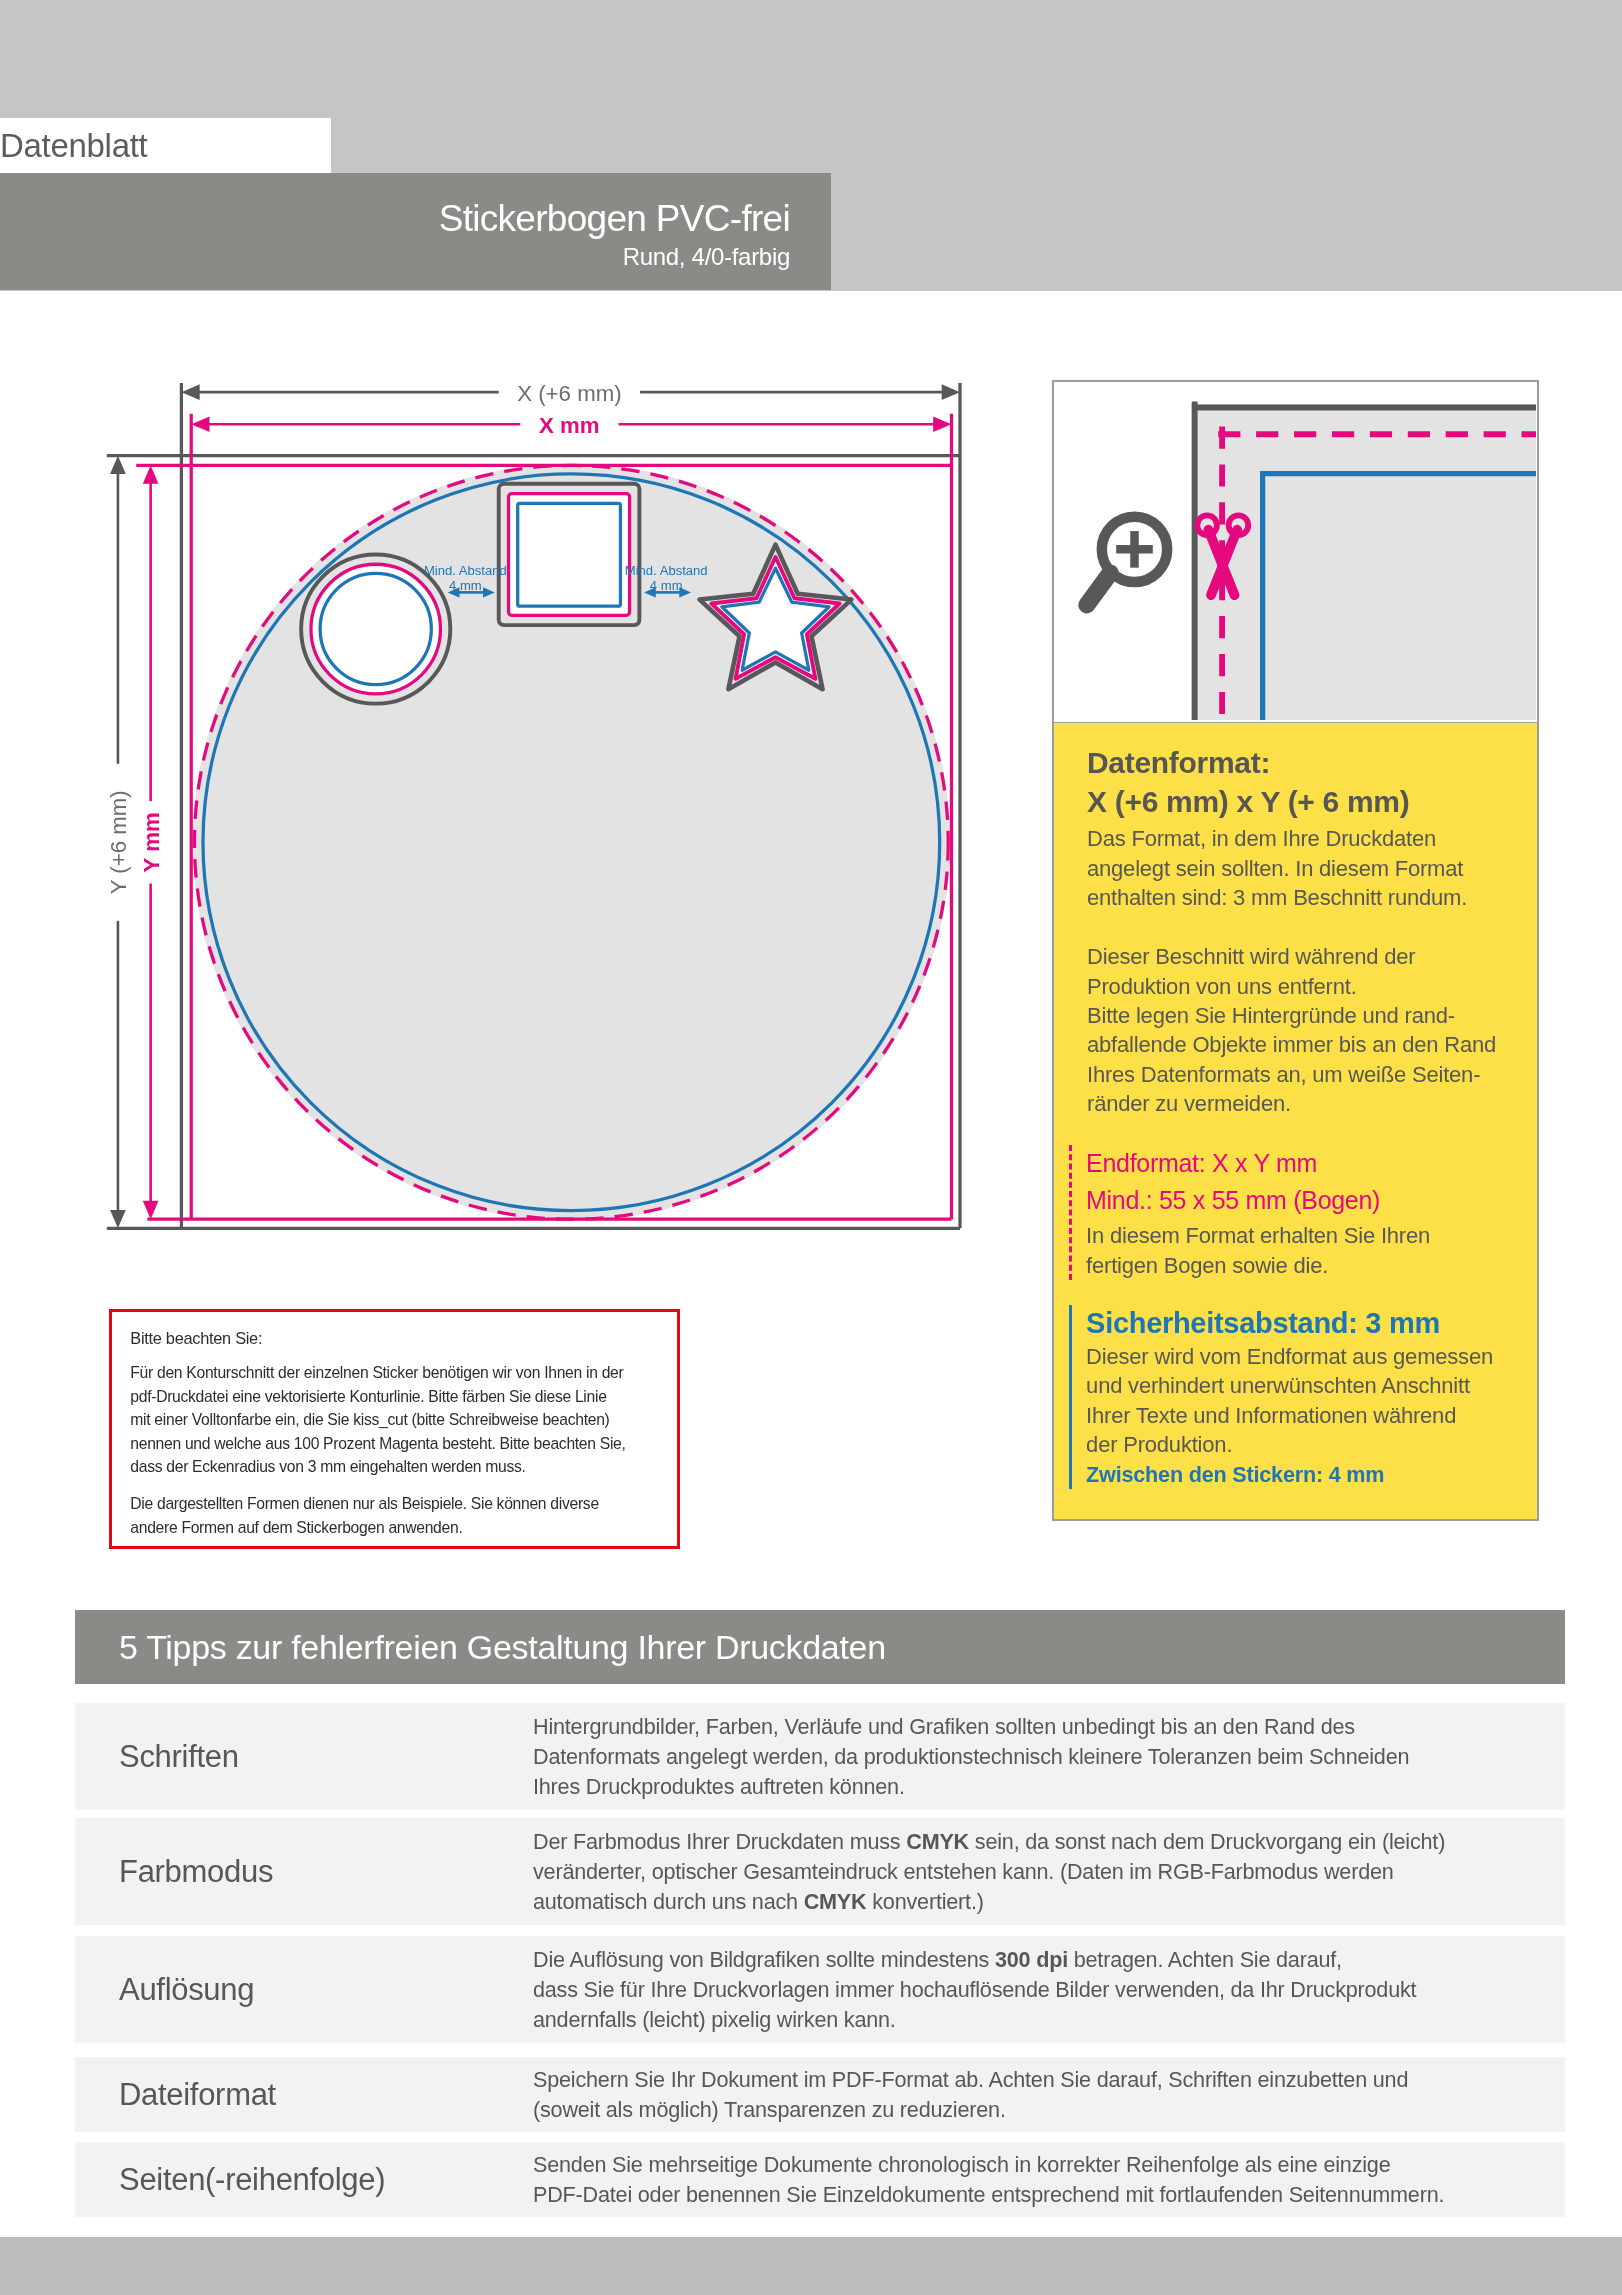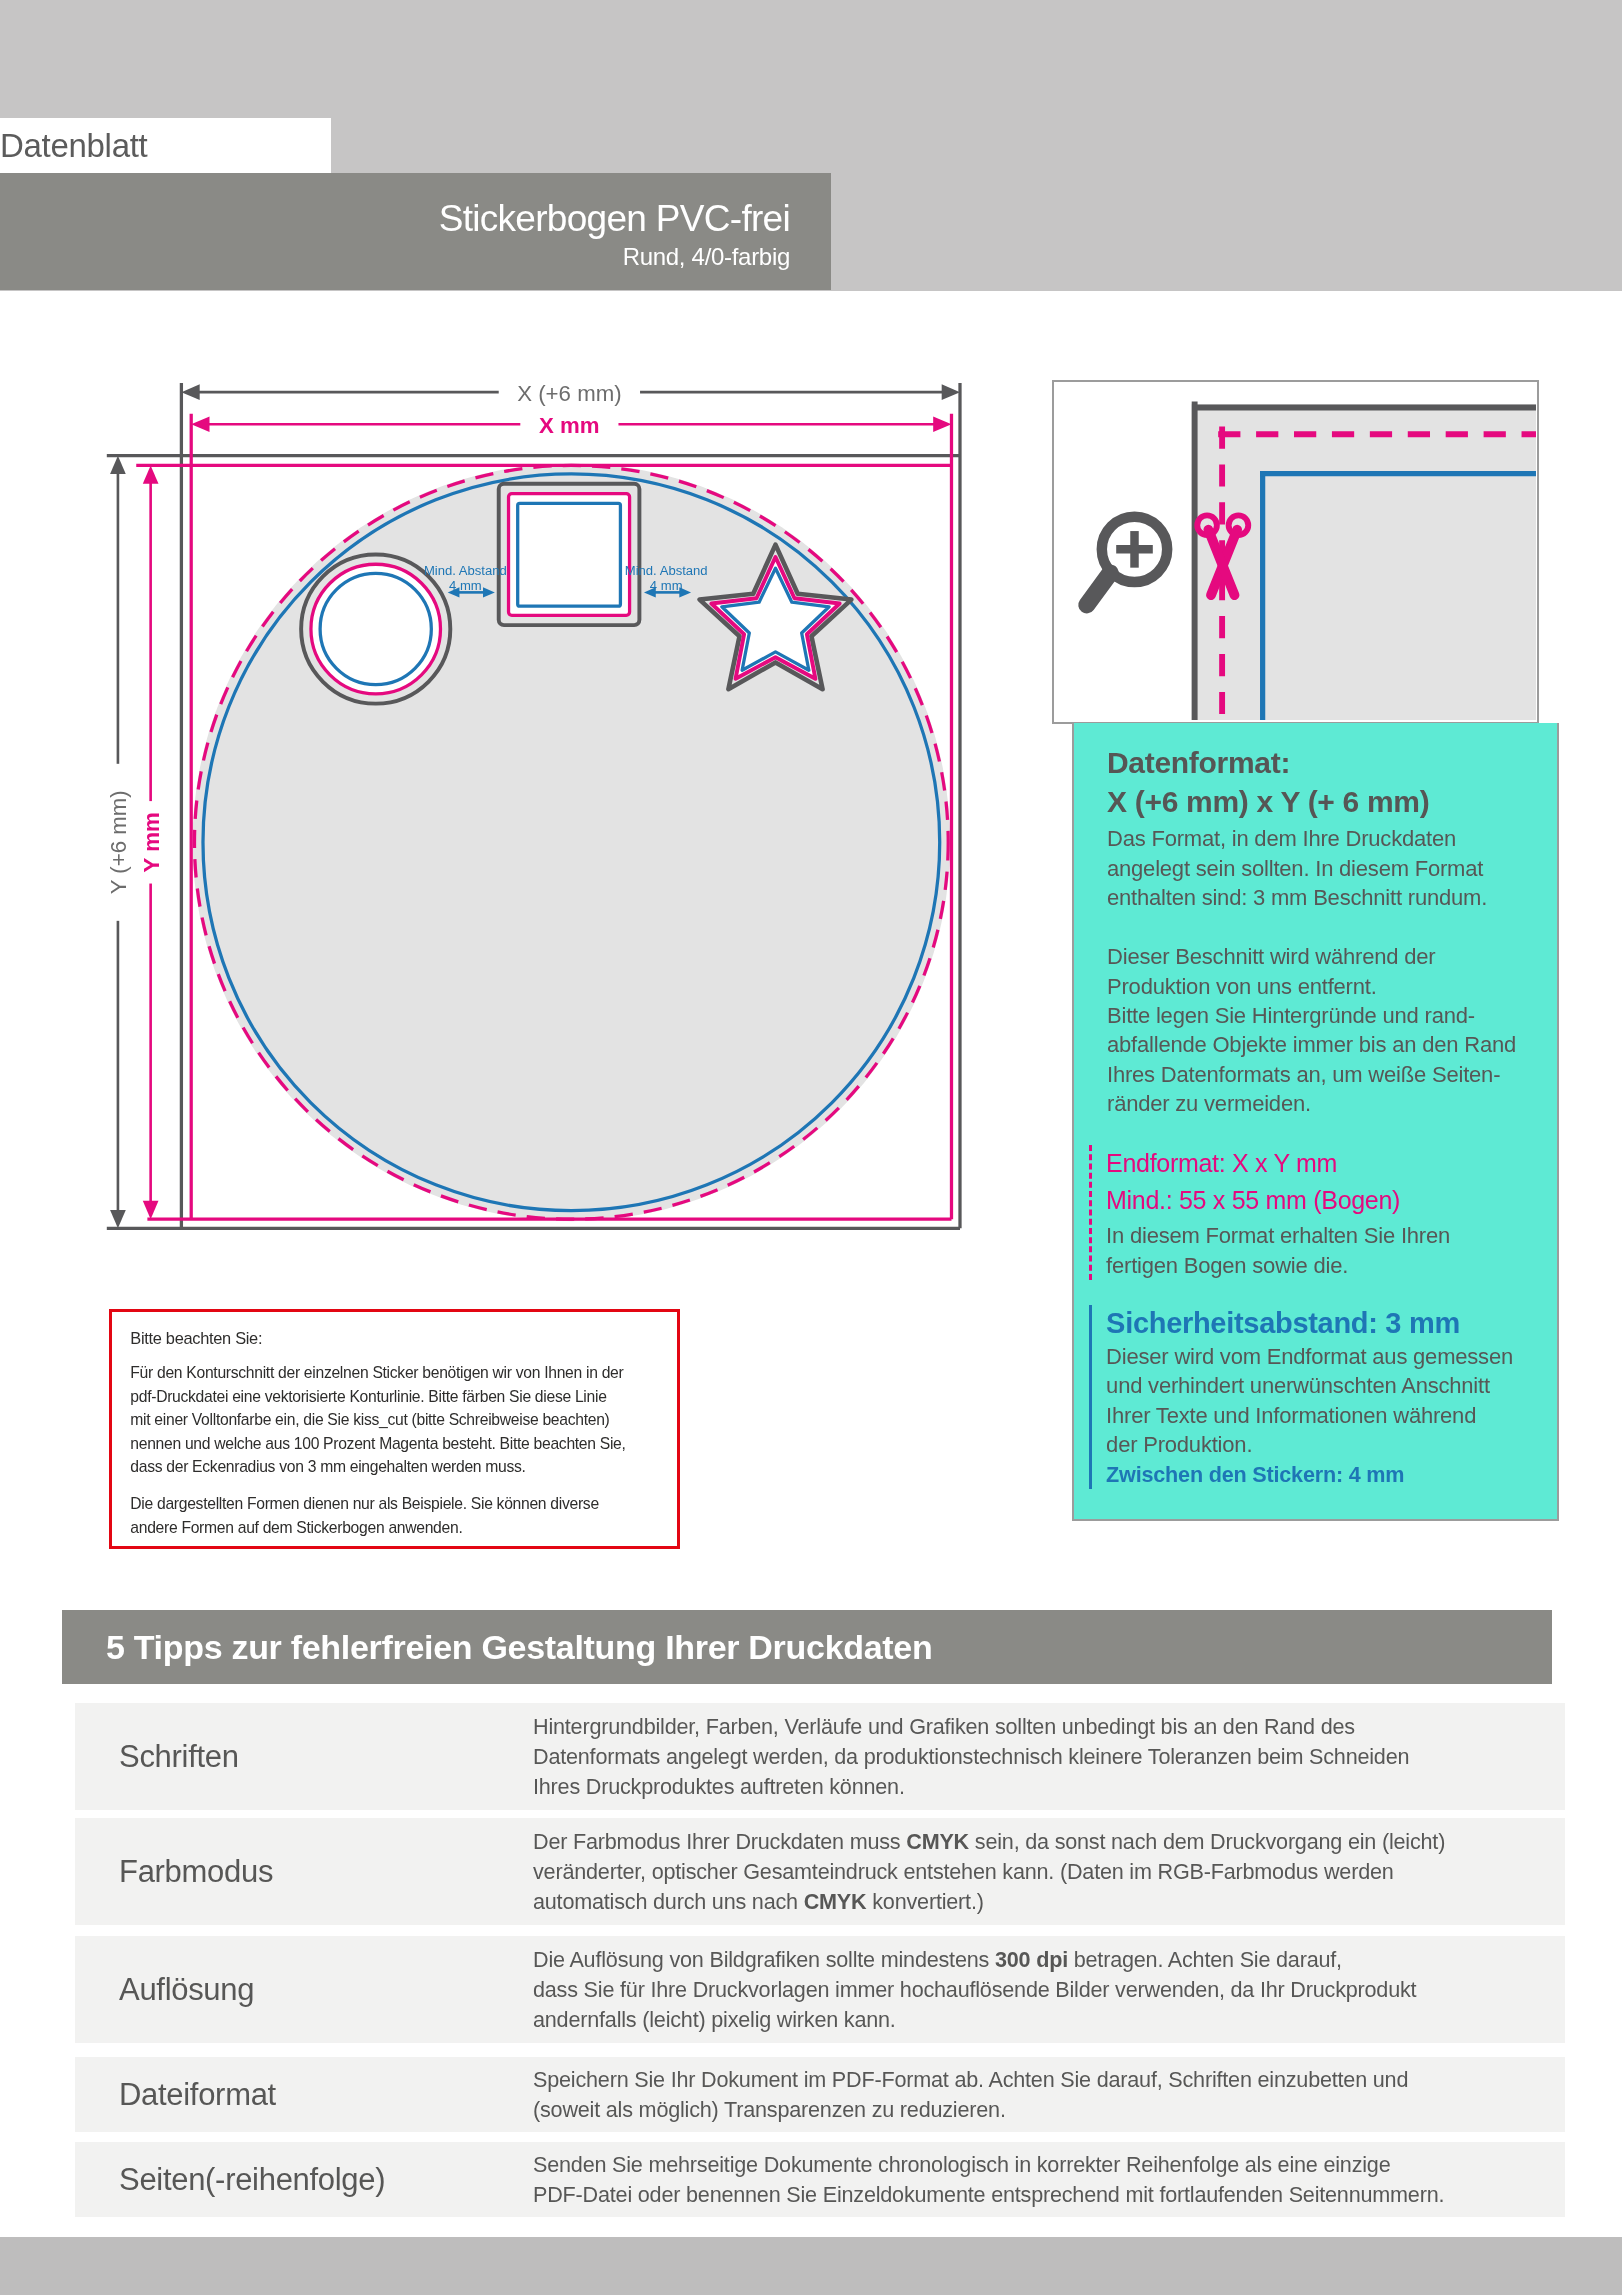--- a/index.html
+++ b/index.html
@@ -25,34 +25,34 @@
   .note-box{left:109px;top:1309px;width:571px;height:240px;box-sizing:border-box;
             border:3.3px solid #e30613;background:#ffffff;padding:17px 18.3px;}
   .note-box .nt{font-size:16.4px;color:#2e2d2c;letter-spacing:-0.3px;}
   .note-box .np{font-size:15.7px;line-height:23.6px;color:#2e2d2c;white-space:pre-line;
                 letter-spacing:-0.3px;margin-top:13px;}
 
   
   .illu-box{left:1052px;top:380px;width:487px;height:344px;box-sizing:border-box;
             background:#ffffff;border:2.6px solid #9c9c9c;overflow:hidden;}
   .info-panel{left:1052px;top:723px;width:487px;height:798px;box-sizing:border-box;
-              background:#5eead4;border:2.6px solid #9c9c9c;border-top:none;
-              padding:19.6px 26px 0 33px;overflow:hidden;margin-left:20px;}
+              background:#fde047;border:2.6px solid #9c9c9c;border-top:none;
+              padding:19.6px 26px 0 33px;overflow:hidden;}
   .info-panel .h{font-size:30px;font-weight:bold;color:#565655;line-height:39px;letter-spacing:-0.3px;}
   .info-panel .p{font-size:22px;line-height:29.4px;color:#575756;white-space:pre-line;letter-spacing:-0.2px;}
   .blk{box-sizing:border-box;margin-left:-18.3px;padding-left:14.4px;}
   .blk-endformat{border-left:3.9px dashed #e5097f;margin-top:26px;}
   .blk-sicherheit{border-left:3.9px solid #1e76b5;margin-top:25px;}
   .mag{font-size:25px;font-weight:normal;color:#e5097f;line-height:37px;letter-spacing:-0.3px;}
   .blu{font-size:29px;font-weight:bold;color:#1e76b5;line-height:37px;letter-spacing:-0.3px;}
   .blu-small{font-size:21.6px;font-weight:bold;color:#1e76b5;line-height:29px;letter-spacing:-0.2px;}
 
   
-  .tips-bar{left:62px;top:1610px;width:1490px;height:74px;background:#8a8a86;
-            display:flex;align-items:center;font-weight:bold;}
+  .tips-bar{left:75px;top:1610px;width:1490px;height:74px;background:#8a8a86;
+            display:flex;align-items:center;}
   .tips-bar span{color:#ffffff;font-size:34px;padding-left:44px;letter-spacing:-0.3px;}
   .tip-row{left:75px;width:1490px;background:#f2f2f1;}
   .tip-label{position:absolute;left:44px;top:0;bottom:0;display:flex;align-items:center;
              font-size:31px;color:#575756;letter-spacing:-0.3px;}
   .tip-body{position:absolute;left:458px;right:33px;top:0;bottom:0;display:flex;align-items:center;}
   .tip-body span{font-size:21.6px;line-height:30px;color:#575756;white-space:pre-line;letter-spacing:-0.2px;}
 
   .footer-band{left:0;top:2237px;width:1623px;height:58px;background:#bebdbd;}
 
   svg text{font-family:"Liberation Sans",sans-serif;}

